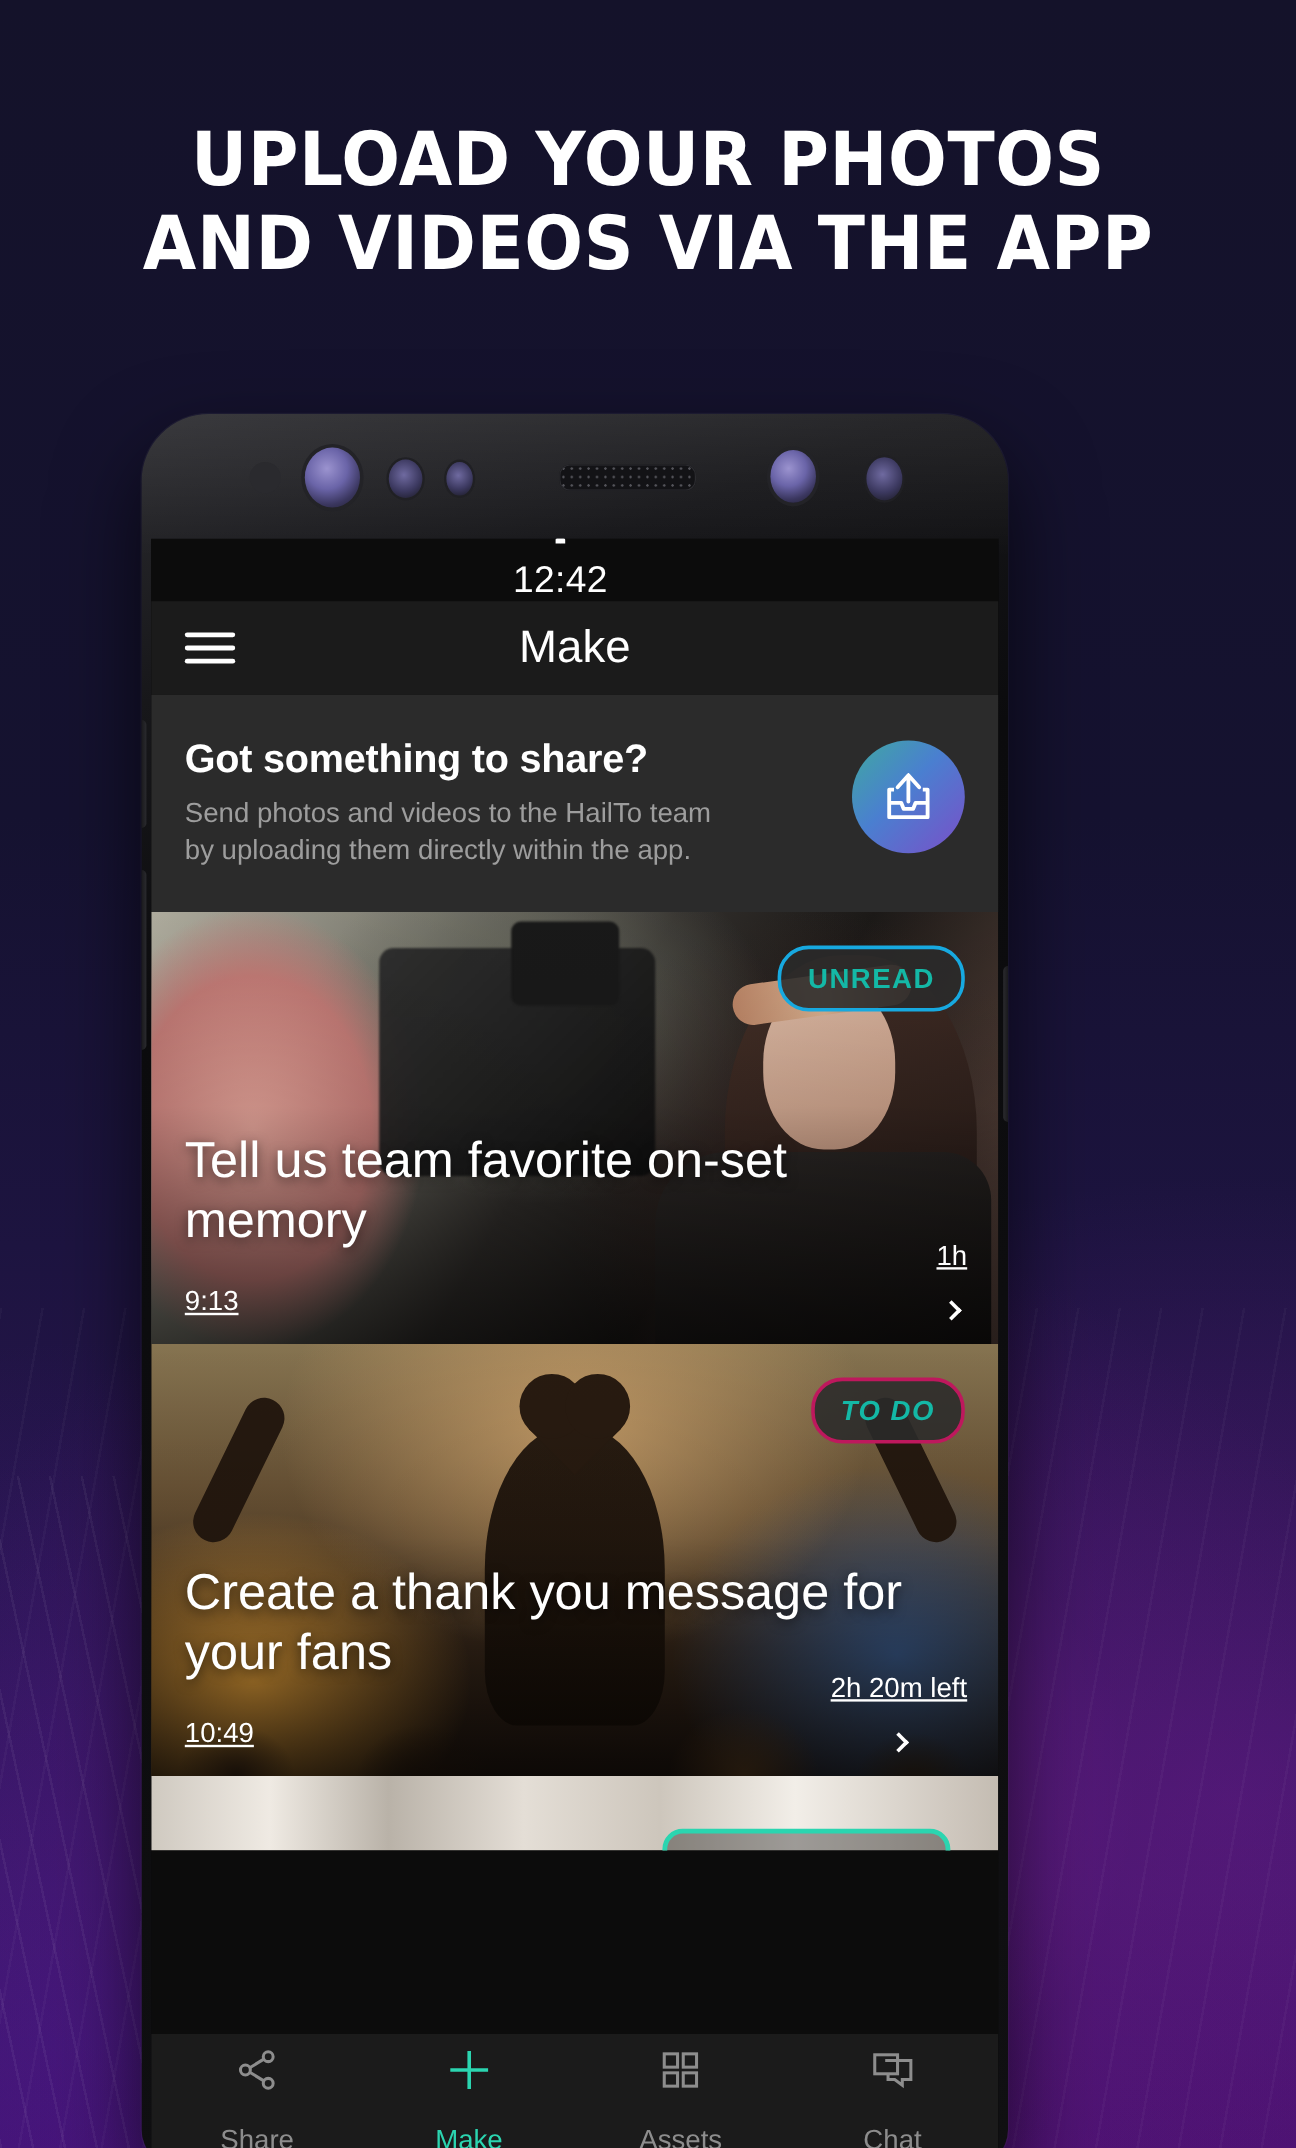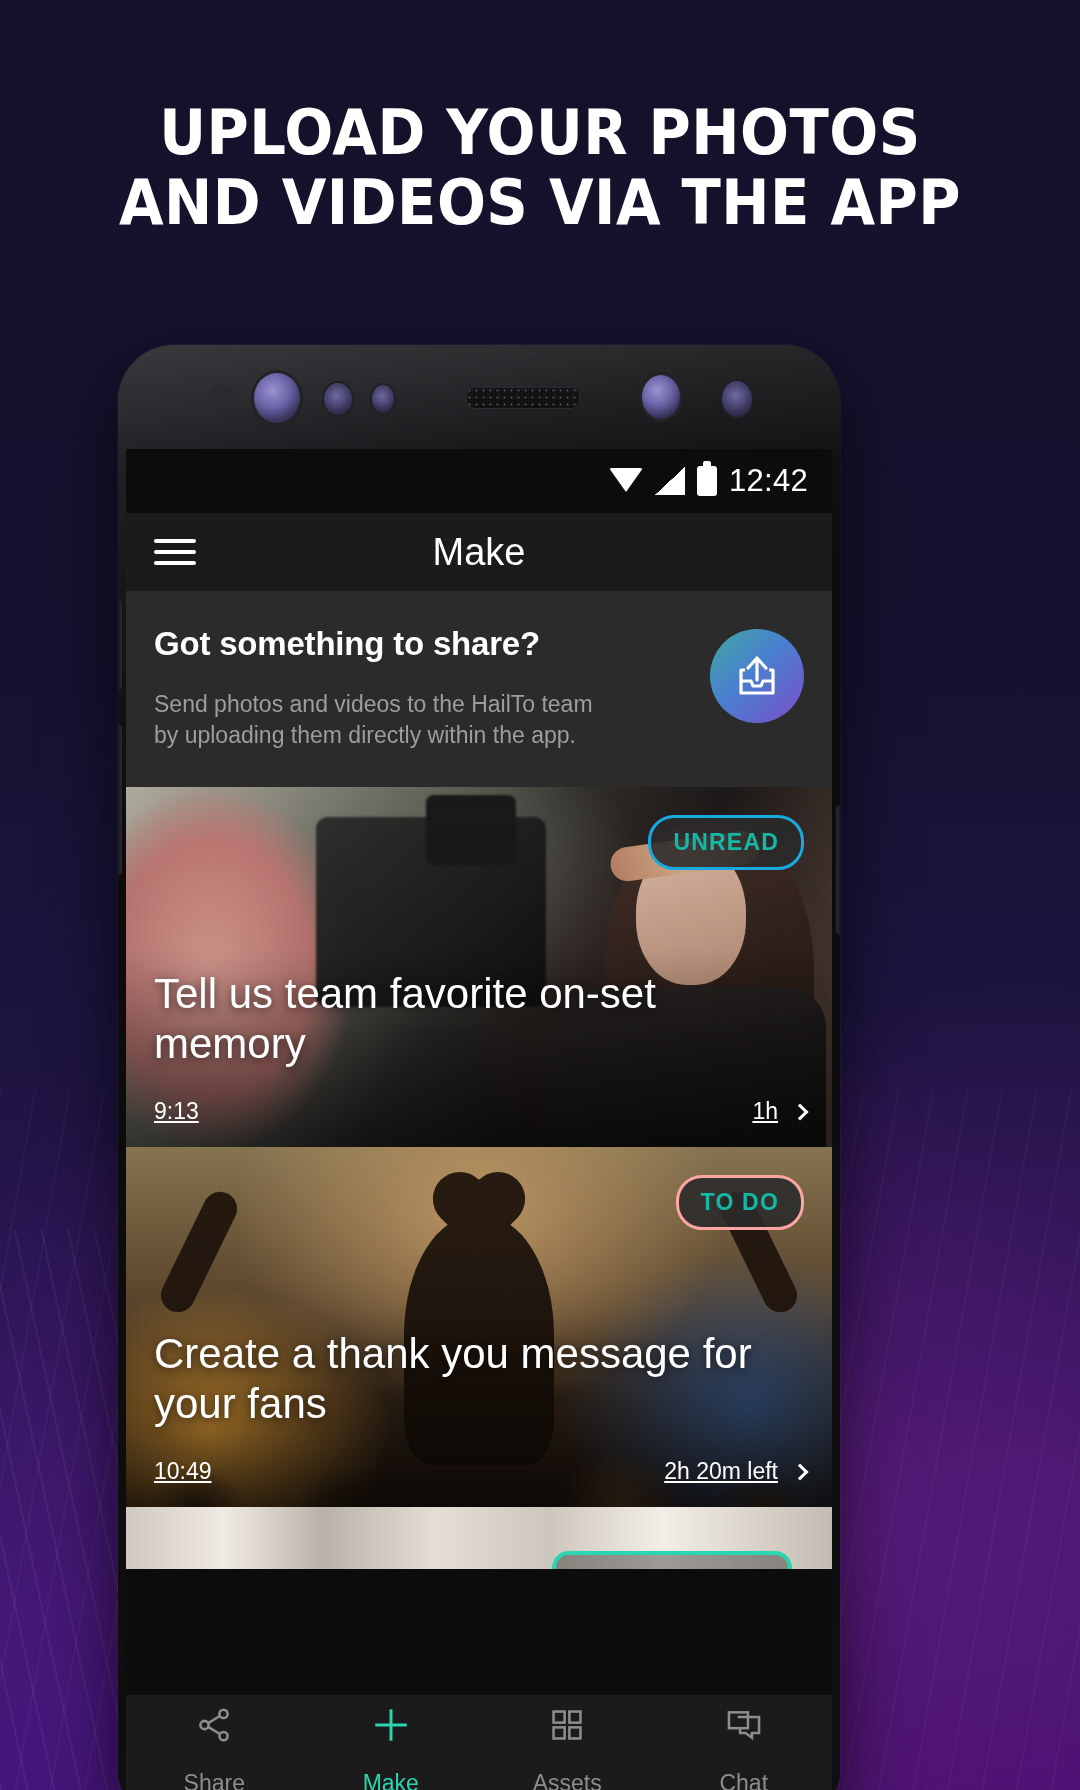--- a/index.html
+++ b/index.html
@@ -95,23 +95,23 @@
   }
 
   
   .screen {
     position:absolute; left:8px; top:104px;
     width:706px; height:1356px;
     background:#0c0c0c;
     overflow:hidden;
   }
   .statusbar {
-    height:64px; background:#0c0c0c;
+    height:52px; background:#0c0c0c;
     display:flex; align-items:center; justify-content:flex-end;
-    padding-right:24px; gap:12px;
+    padding-right:24px; gap:12px;flex-direction:column;
   }
   .sb-time { color:#fff; font-size:31px; letter-spacing:0.3px; }
   .ico-wifi { width:34px; height:26px; position:relative; }
   .ico-wifi:before {
     content:""; position:absolute; left:0; top:0;
     border-left:17px solid transparent; border-right:17px solid transparent;
     border-top:24px solid #fff;
     border-radius:3px;
   }
   .ico-signal {
@@ -136,21 +136,21 @@
     width:100%; text-align:center; color:#fff; font-size:38px; font-weight:400;
   }
 
   
   .promo {
     background:#2b2b2b; padding:34px 28px 36px 28px;
     display:flex; align-items:flex-start; position:relative;
   }
   .promo-text { flex:1; padding-right:16px; }
   .promo-title { color:#fff; font-size:33px; font-weight:bold; letter-spacing:-0.2px; }
-  .promo-sub { color:#9d9d9d; font-size:23px; line-height:31px; margin-top:26px; }
+  .promo-sub { color:#9d9d9d; font-size:23px; line-height:31px; margin-top:11px; }
   .upload-btn {
     width:94px; height:94px; border-radius:50%;
     background:linear-gradient(135deg,#3fa9a0 0%, #4a7fd0 45%, #7a4fc8 100%);
     display:flex; align-items:center; justify-content:center;
     flex:none; margin-top:4px;
   }
 
   
   .card { position:relative; height:360px; overflow:hidden; }
   .card-img { position:absolute; inset:0; }
@@ -158,32 +158,32 @@
     position:absolute; inset:0;
     background:linear-gradient(180deg, rgba(0,0,0,0.05) 0%, rgba(0,0,0,0.12) 45%, rgba(0,0,0,0.62) 100%);
   }
   .badge {
     position:absolute; top:28px; right:28px;
     padding:11px 22px; border-radius:26px;
     background:rgba(42,42,42,0.88);
     color:#14b8a6; font-size:23px; font-weight:bold; letter-spacing:1.2px;
   }
   .badge.unread { border:3px solid #17a9e0; }
-  .badge.todo { border:3px solid #fca5a5; }
+  .badge.todo { border:3px solid #be185d;font-style:italic; }
   .card-title {
     position:absolute; left:28px; right:60px; bottom:78px;
     color:#fff; font-size:42px; line-height:50px; font-weight:400;
     text-shadow:0 2px 10px rgba(0,0,0,0.6);
   }
   .card-meta {
     position:absolute; left:28px; right:26px; bottom:22px;
     display:flex; align-items:flex-end; justify-content:space-between;
     color:#fff; font-size:23px;text-decoration:underline;
   }
-  .card-meta .right { display:flex; align-items:center; gap:16px; }
+  .card-meta .right { display:flex; align-items:center; gap:26px;flex-direction:column; }
   .chev { width:12px; height:12px; border-right:3px solid #fff; border-top:3px solid #fff; transform:rotate(45deg); }
 
   
   .photo1 {
     background:
       radial-gradient(ellipse 180px 230px at 12% 50%, #e8a79c 0%, #c97f7a 55%, rgba(120,70,70,0) 80%),
       radial-gradient(ellipse 300px 320px at 78% 62%, #3a2a26 0%, rgba(40,30,28,0) 70%),
       radial-gradient(ellipse 260px 200px at 46% 26%, #6d6f63 0%, rgba(60,62,56,0) 75%),
       linear-gradient(120deg,#b7b4a5 0%, #7e7d72 26%, #34312e 48%, #1d1a18 66%, #4b3a33 86%, #6b524a 100%);
   }

